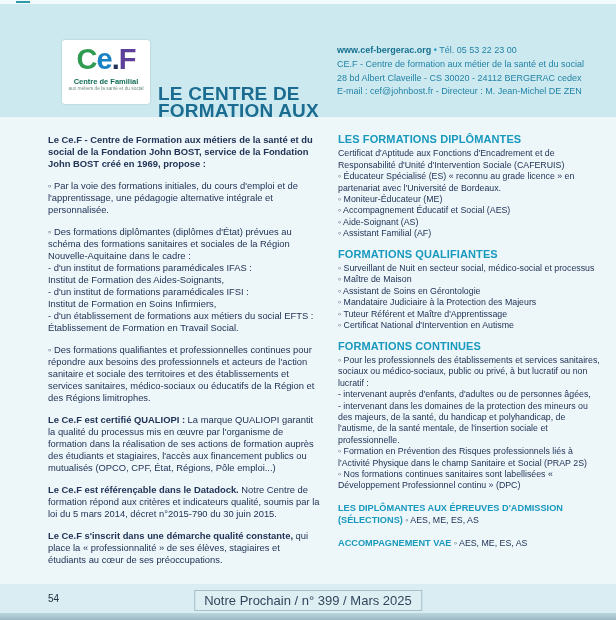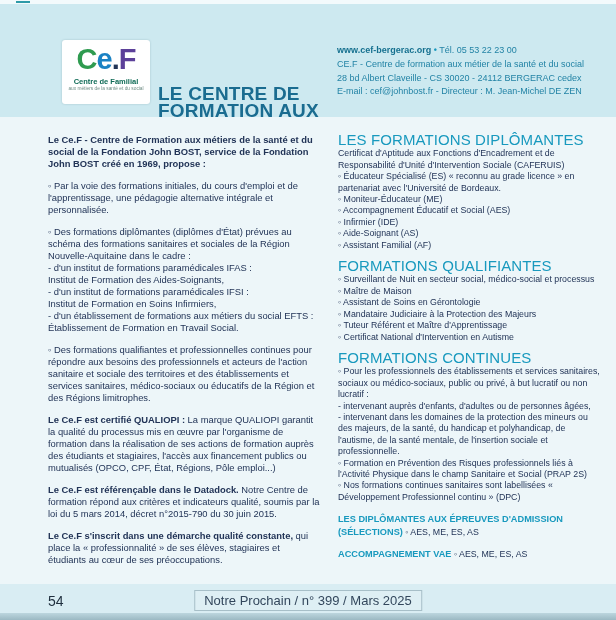--- a/index.html
+++ b/index.html
@@ -51,30 +51,30 @@
   .col-left p { margin:0 0 10px; }
   .b { font-weight:bold; }
   .ml { white-space:pre-line; }
 
   .col-right {
     position:absolute; left:338px; top:17px; width:264px;
     font-size:8.8px; line-height:11.4px; color:#223457;
   }
   .sec { margin:0 0 9px; }
   .sec-title {
-    font-size:15px; font-weight:normal; color:#1899be;
+    font-size:11px; font-weight:bold; color:#1899be;
     margin:0 0 3px; letter-spacing:.1px;
   }
   .sec p.item { margin:0; }
   .inline-title { font-weight:bold; color:#1899be; font-size:9.2px; }
   .prep-line, .vae-line { margin:10px 0 0; line-height:12.5px; }
 
   
   .footer { position:absolute; top:584px; left:0; width:616px; height:29px; background:#d9edf3; }
-  .pageno { position:absolute; left:48px; top:9px; font-size:14px; color:#20303f; }
+  .pageno { position:absolute; left:48px; top:9px; font-size:10px; color:#20303f; }
   .citation {
     position:absolute; left:50%; top:6px; transform:translateX(-50%);
     font-size:13px; color:#33475c; padding:2px 9px;
     border:1px solid rgba(100,132,146,.45); background:rgba(255,255,255,.15);
     white-space:nowrap;
   }
   .bottom-edge {
     position:absolute; top:613px; left:0; width:616px; height:7px;
     background:linear-gradient(#bcd6de,#9cb9c3);
   }
@@ -131,21 +131,20 @@
       <p><span class="b">Le Ce.F s'inscrit dans une démarche qualité constante,</span><span> qui place la « professionnalité » de ses élèves, stagiaires et étudiants au cœur de ses préoccupations.</span></p>
     </section>
 
     <section class="col-right">
       <div class="sec">
         <div class="sec-title">LES FORMATIONS DIPLÔMANTES</div>
         <p class="item">Certificat d'Aptitude aux Fonctions d'Encadrement et de Responsabilité d'Unité d'Intervention Sociale (CAFERUIS)</p>
         <p class="item">◦ Éducateur Spécialisé (ES) « reconnu au grade licence » en partenariat avec l'Université de Bordeaux.</p>
         <p class="item">◦ Moniteur-Éducateur (ME)</p>
         <p class="item">◦ Accompagnement Éducatif et Social (AES)</p>
-        <p class="item">◦ Infirmier (IDE)</p>
         <p class="item">◦ Aide-Soignant (AS)</p>
         <p class="item">◦ Assistant Familial (AF)</p>
       </div>
 
       <div class="sec">
         <div class="sec-title">FORMATIONS QUALIFIANTES</div>
         <p class="item">◦ Surveillant de Nuit en secteur social, médico-social et processus</p>
         <p class="item">◦ Maître de Maison</p>
         <p class="item">◦ Assistant de Soins en Gérontologie</p>
         <p class="item">◦ Mandataire Judiciaire à la Protection des Majeurs</p>

